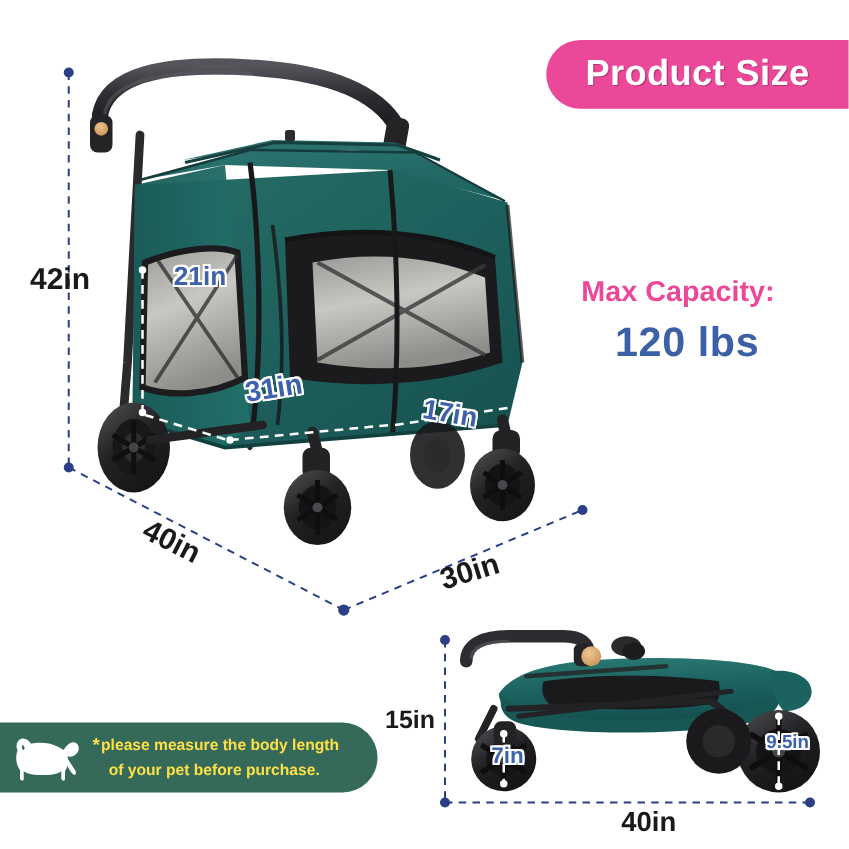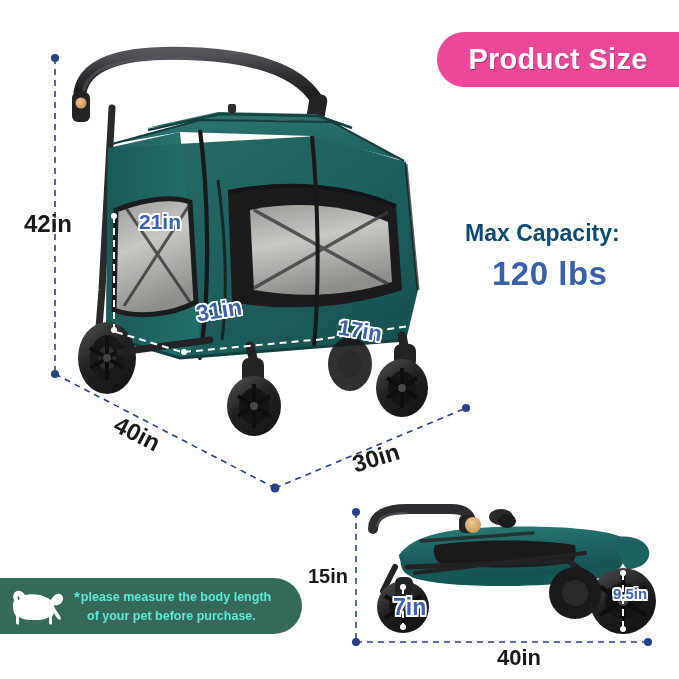--- a/index.html
+++ b/index.html
@@ -21,38 +21,38 @@
     display:flex;align-items:center;justify-content:center;
   }
   #product-size-banner .txt{
     color:#ffffff;font-size:29px;font-weight:bold;letter-spacing:.3px;
     text-shadow:1px 1px 0 rgba(0,0,0,.25);
   }
 
   
   #max-capacity-label{
     left:465px;top:220px;width:200px;
-    color:#0c4a6e;font-size:23px;font-weight:bold;text-align:left;
+    color:#ec4899;font-size:23px;font-weight:bold;text-align:left;
   }
   #max-capacity-value{
     left:492px;top:255px;width:200px;
     color:#3c60a8;font-size:33px;font-weight:bold;text-align:left;
     letter-spacing:.5px;
   }
 
   
   #pet-note-banner{
     left:0px;top:578px;width:302px;height:56px;
     background:#35695a;
     border-top-right-radius:28px;border-bottom-right-radius:28px;
     display:flex;align-items:center;
   }
   #pet-note-banner .dogwrap{width:74px;display:flex;justify-content:center;align-items:center;}
   #pet-note-banner .note{
-    color:#5eead4;font-size:12.5px;font-weight:bold;line-height:1.35;
+    color:#fde047;font-size:12.5px;font-weight:bold;line-height:1.35;
     padding-right:8px;
   }
   #pet-note-banner .star{font-size:15px;vertical-align:-1px;margin-right:1px;}
 
   
   .dimtext{font-weight:bold;white-space:nowrap;}
   .dim-dark{color:#1a1a1a;}
   .dim-blue{
     color:#3d62ab;
     text-shadow:
@@ -61,21 +61,21 @@
       -1.6px 0 0 #fff, 1.6px 0 0 #fff,
       0 -1.6px 0 #fff, 0 1.6px 0 #fff;
   }
   #dim-42in{left:8px;top:210px;font-size:24px;margin-left:16px;}
   #dim-21in{left:114px;top:210px;font-size:21px;margin-left:25px;}
   #dim-31in{left:196px;top:297px;font-size:23px;transform:rotate(-9deg);}
   #dim-17in{left:338px;top:318px;font-size:22px;transform:rotate(9.5deg);}
   #dim-40in-main{left:113px;top:420px;font-size:24px;transform:rotate(27deg);}
   #dim-30in-main{left:352px;top:444px;font-size:24px;transform:rotate(-17deg);}
   #dim-15in{left:308px;top:565px;font-size:20px;}
-  #dim-7in{left:393px;top:594px;font-size:23px;}
+  #dim-7in{left:393px;top:594px;font-size:18px;}
   #dim-95in{left:613px;top:585px;font-size:15px;}
   #dim-40in-folded{left:497px;top:645px;font-size:22px;}
 
   
   .gline{stroke:#2b3f86;stroke-width:1.6;fill:none;stroke-dasharray:6 5;}
   .gdot{fill:#2b3f86;}
   .gline-white{stroke:#ffffff;stroke-width:2;fill:none;stroke-dasharray:7 5;}
   .gdot-white{fill:#ffffff;}
 
   svg{display:block;}

